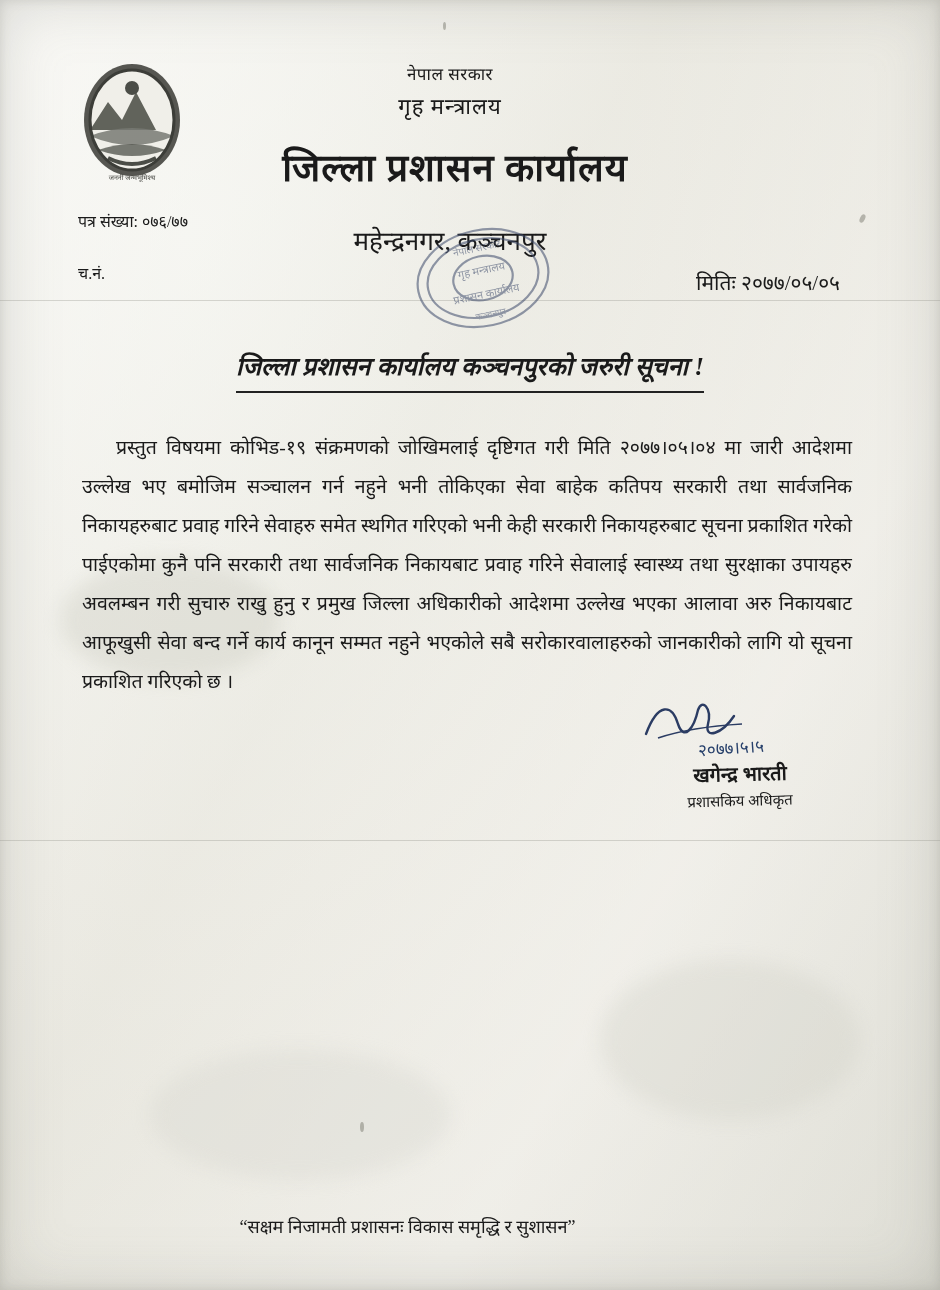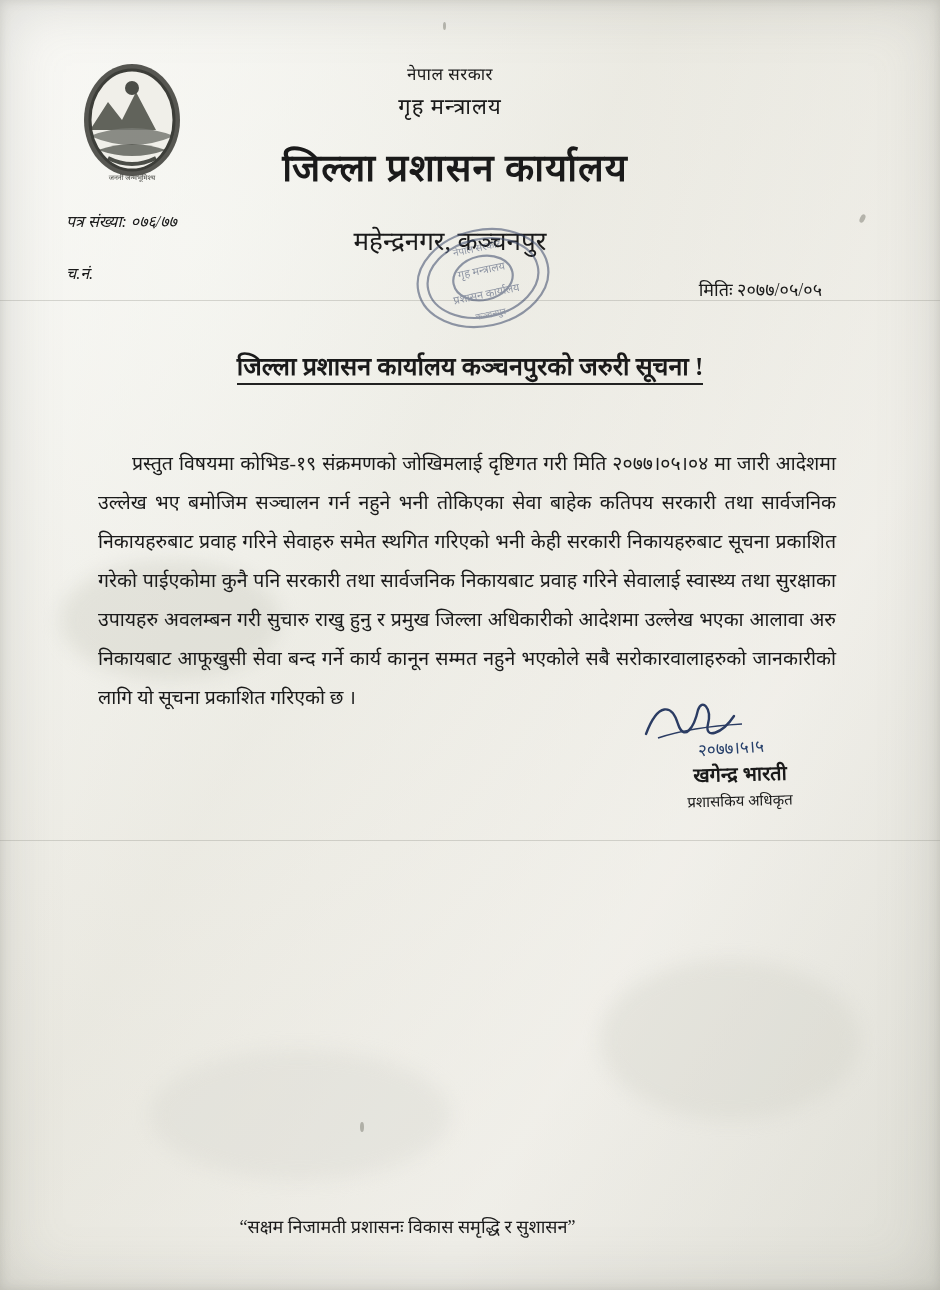--- a/index.html
+++ b/index.html
@@ -88,33 +88,31 @@
   }
   .contact .email {
     font-family: "Liberation Sans", sans-serif;
     font-size: 13.5px;
     letter-spacing: -0.2px;
   }
   .phone-glyph { font-size: 13px; }
 
   .ref-left {
     position: absolute;
-    left: 66px;
+    left: 78px;
     font-size: 16px;
-    font-style: italic;
   }
   .ref-1 { top: 210px; }
   .ref-2 { top: 262px; }
 
   .date-right {
     position: absolute;
-    right: 118px;
+    right: 100px;
     top: 268px;
-    font-size: 18px;
-    margin-top: 9px;
+    font-size: 21px;
   }
 
   
   .seal {
     position: absolute;
     left: 398px;
     top: 218px;
     width: 170px;
     height: 120px;
     opacity: 0.55;
@@ -127,35 +125,36 @@
     position: absolute;
     left: 0;
     top: 348px;
     width: 940px;
     text-align: center;
     font-size: 25px;
     font-weight: bold;
   }
   .notice-title span {
     border-bottom: 2px solid #222;
-    padding-bottom: 3px;
+    padding-bottom: 11px;
+    font-style: italic;
   }
 
   
   .body-text {
     position: absolute;
     left: 82px;
     top: 428px;
     width: 770px;
     font-size: 19.5px;
     line-height: 2.0;
     text-align: justify;
     text-justify: inter-word;
   }
-  .body-text p { margin: 16px; text-indent: 34px; }
+  .body-text p { margin: 0; text-indent: 34px; }
 
   
   .sig-block {
     position: absolute;
     left: 620px;
     top: 700px;
     width: 240px;
     text-align: center;
   }
   .sig-scribble {

